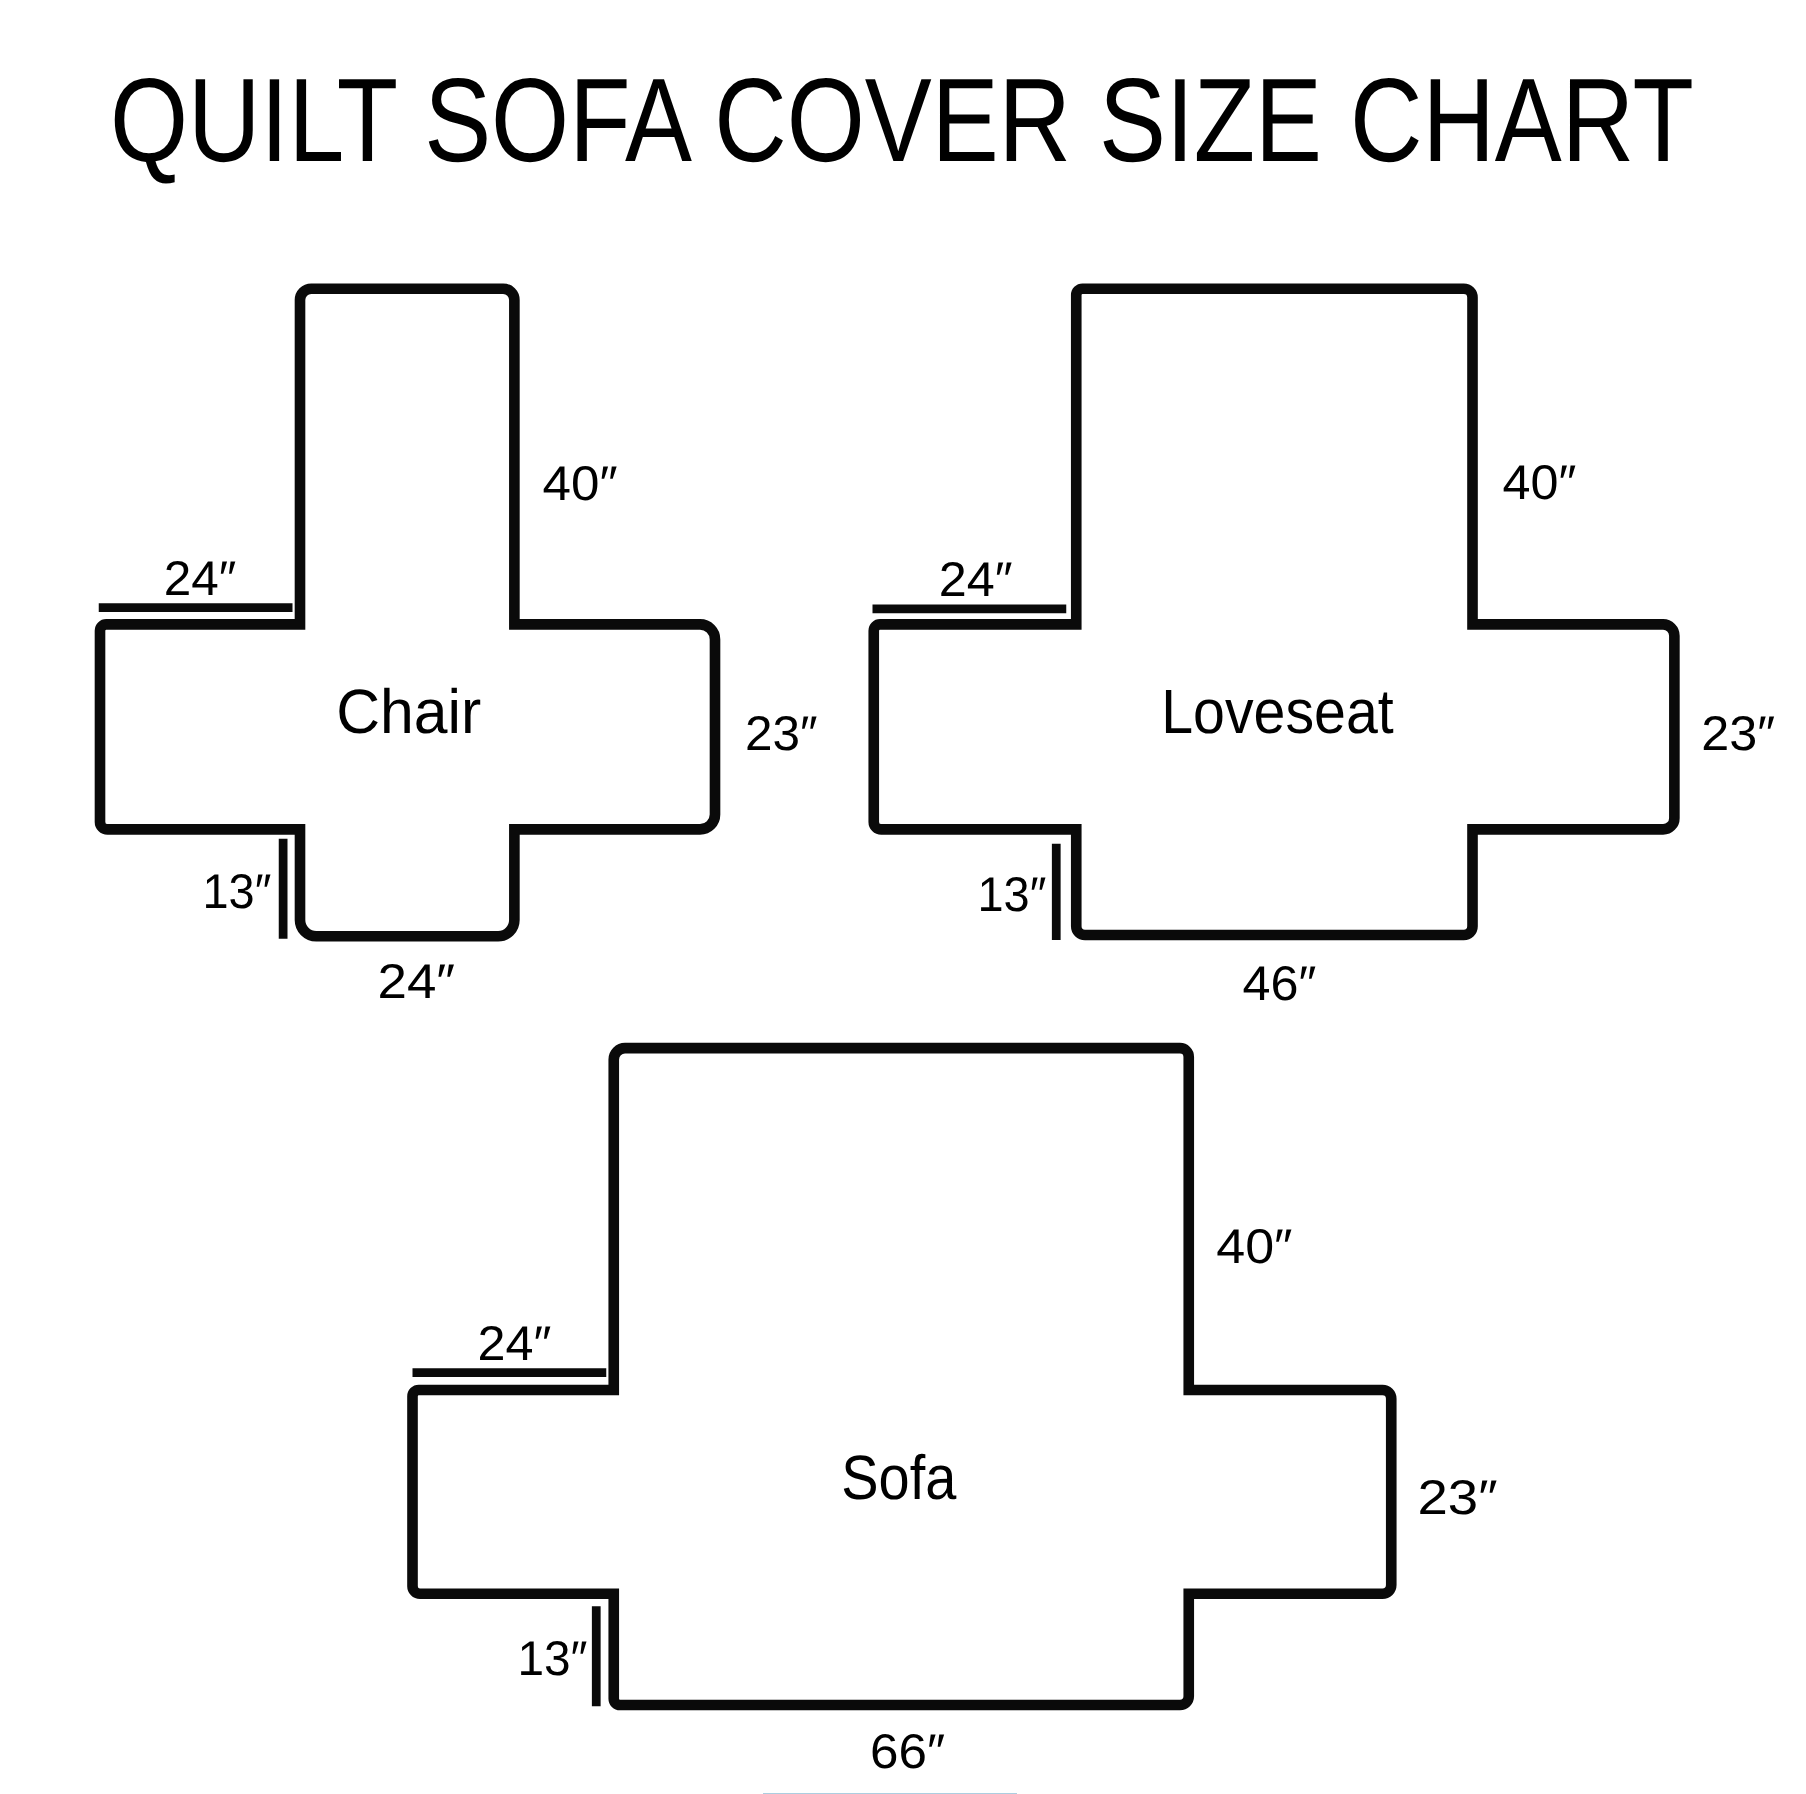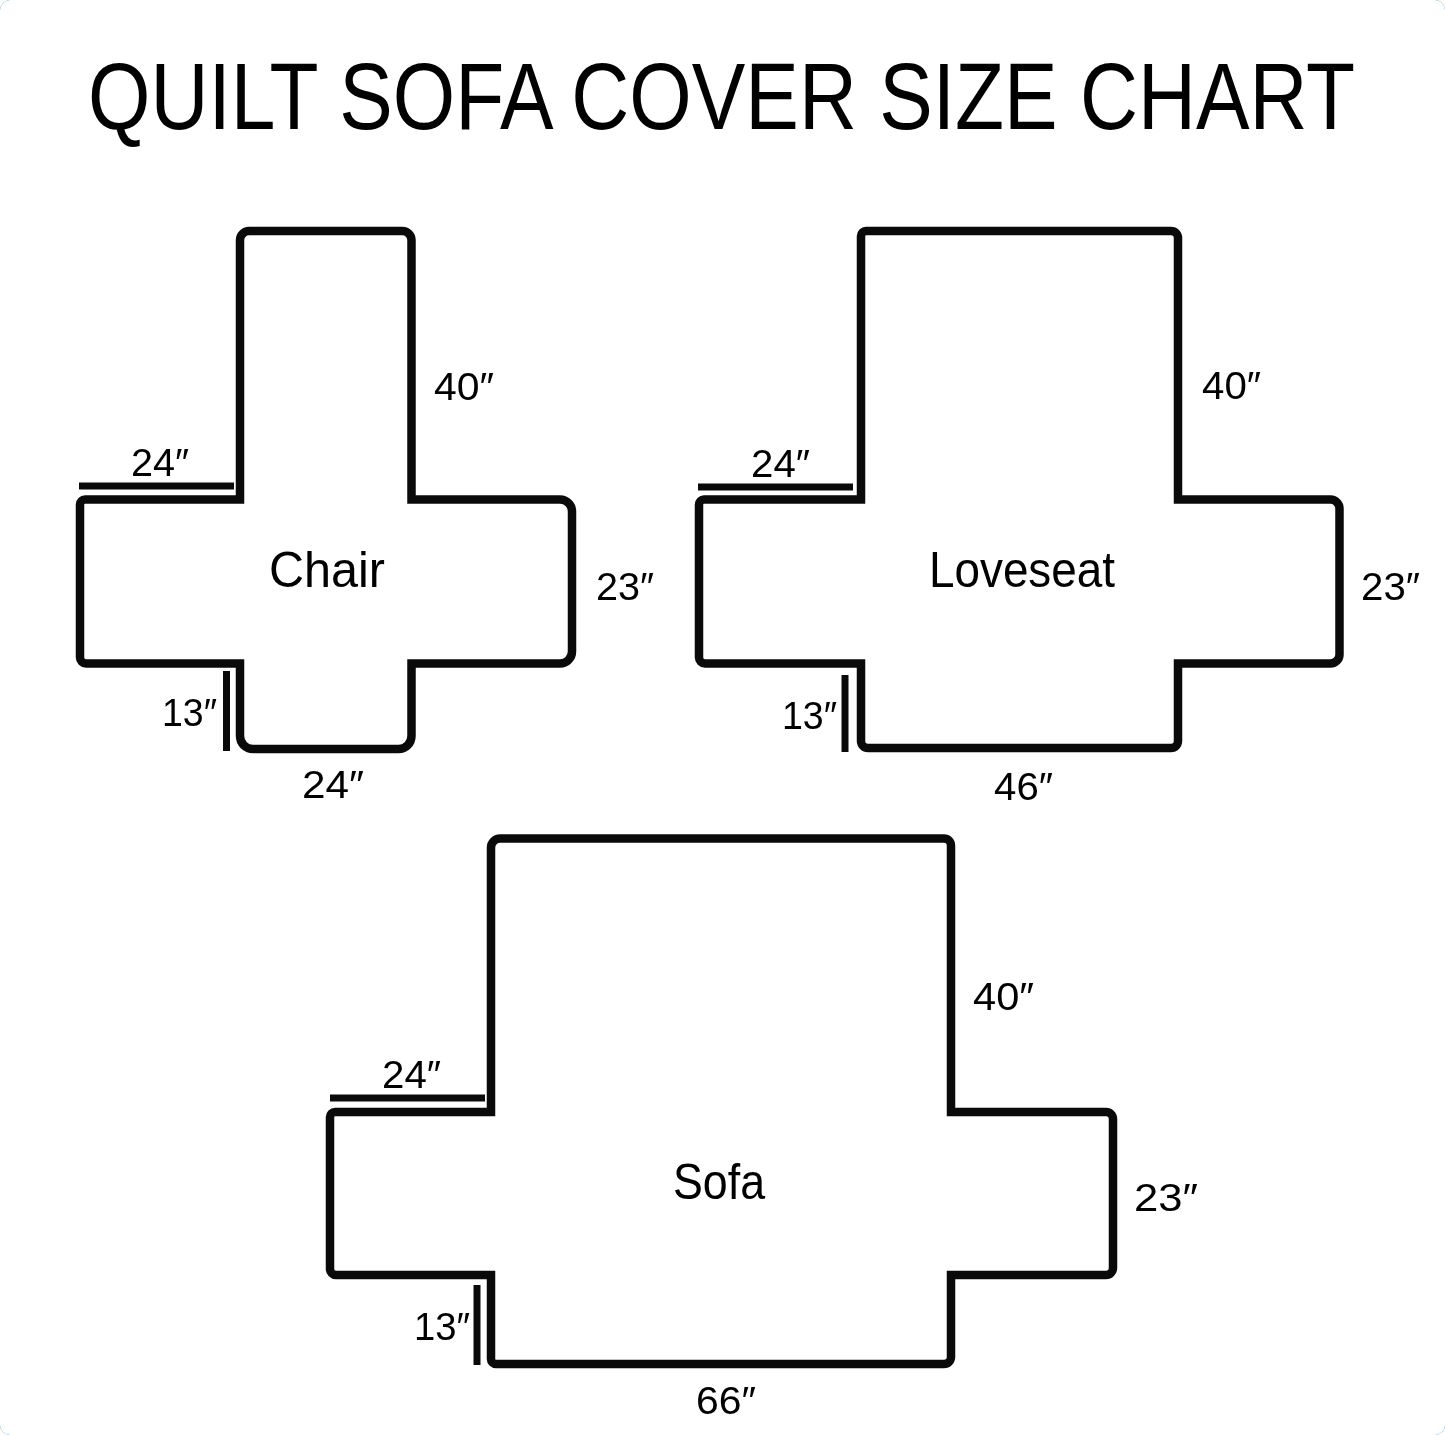--- a/index.html
+++ b/index.html
@@ -1,16 +1,16 @@
 <!DOCTYPE html>
 <html><head>
 <meta charset="utf-8">
 <style>
   html,body{margin:0;padding:0;background:#ffffff;}
-  .page{width:1445px;height:1435px;position:relative;background:#0369a1;overflow:hidden;border-radius:10px;}
+  .page{width:1445px;height:1435px;position:relative;background:#0369a1;overflow:hidden;}
   svg text{font-family:"Liberation Sans", sans-serif;fill:#000000;}
 </style>
 </head>
 <body>
 <div class="page">
 <svg width="1445" height="1435" viewBox="0 0 1445 1435">
 
   <rect x="0" y="0" width="1445" height="1435" fill="#ffffff"></rect>
 
   <text x="88" y="129" font-size="95" textLength="1267" lengthAdjust="spacingAndGlyphs">QUILT SOFA COVER SIZE CHART</text>

